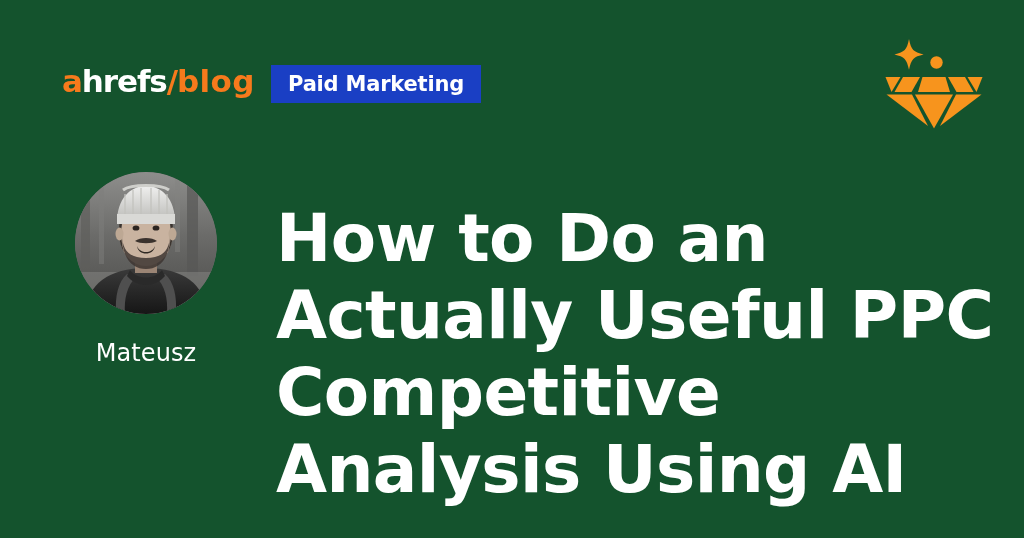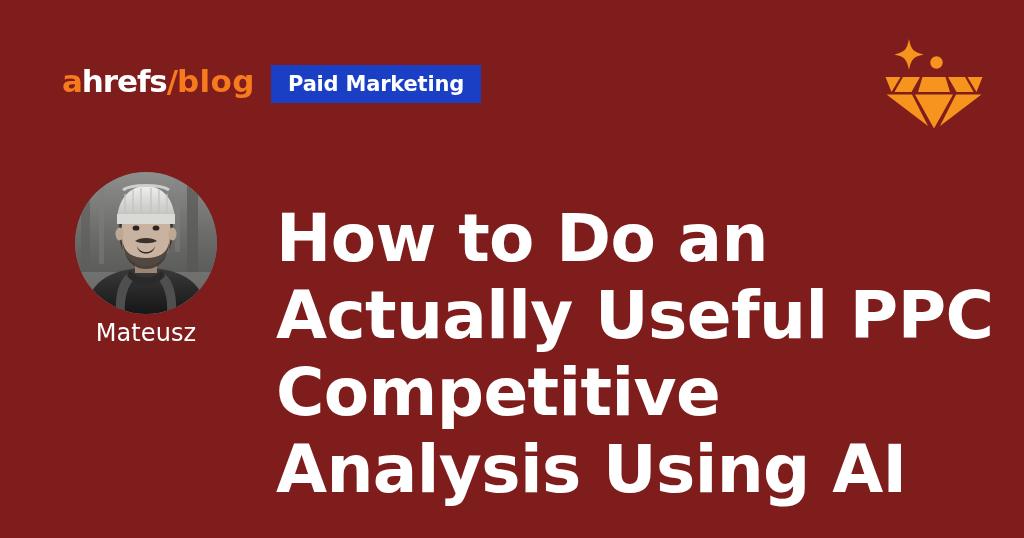--- a/index.html
+++ b/index.html
@@ -10,21 +10,21 @@
     width: 1024px;
     height: 538px;
     overflow: hidden;
     font-family: "Liberation Sans", sans-serif;
     background: #0a4bdd;
   }
   #card {
     position: relative;
     width: 1024px;
     height: 538px;
-    background: #7f1d1d;
+    background: #14532d;
     overflow: hidden;
   }
 
   
   #header {
     position: absolute;
     left: 0;
     top: 0;
     width: 1024px;
     height: 140px;
@@ -91,21 +91,21 @@
     width: 142px;
     height: 142px;
     margin: 0 auto;
     border-radius: 50%;
     overflow: hidden;
     position: relative;
     background: #6d6d6d;
   }
   #avatar svg { display: block; }
   #author-name {
-    margin-top: 4px;
+    margin-top: 24px;
     color: #ffffff;
     font-family: "DejaVu Sans", sans-serif;
     font-size: 24px;
     font-weight: 400;
     line-height: 1.28;
     letter-spacing: 0.1px;
   }
 
   
   #post-title {

